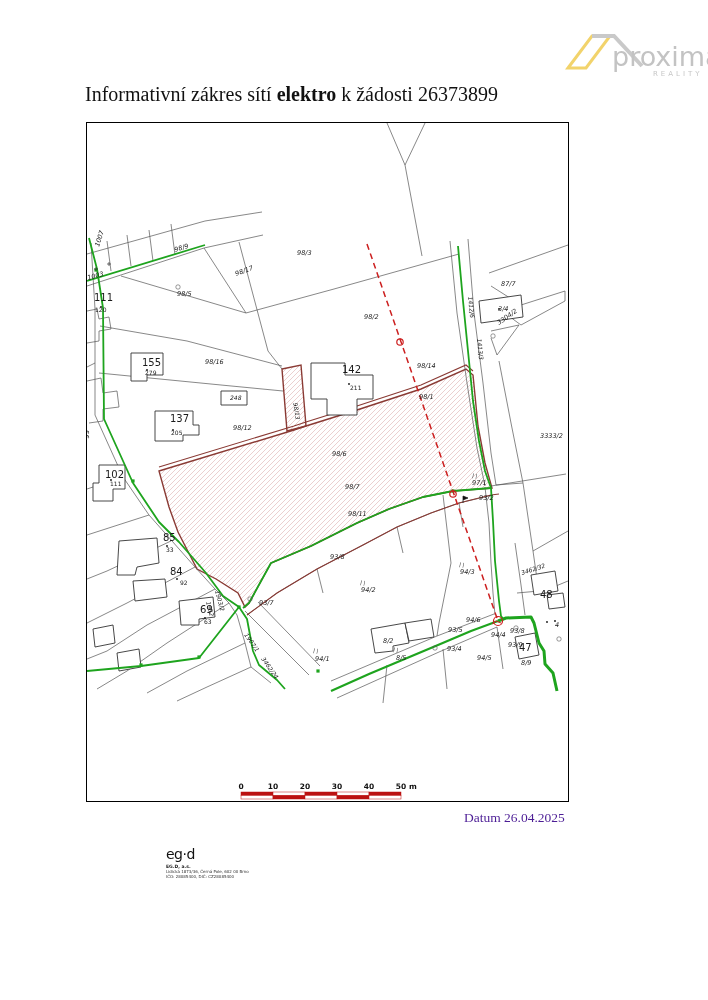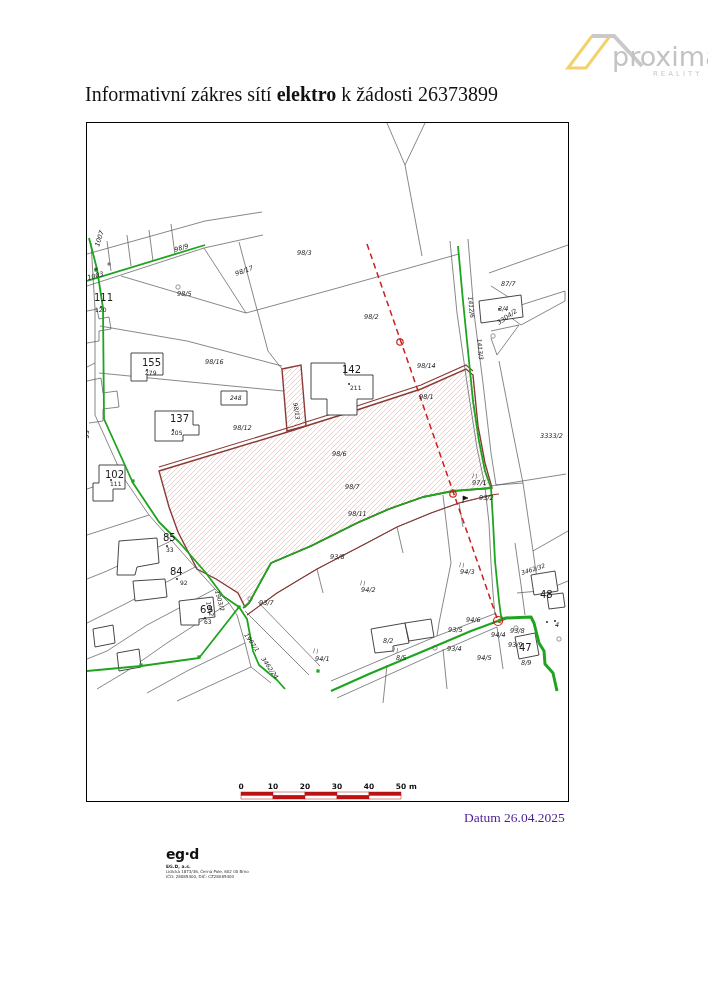--- a/index.html
+++ b/index.html
@@ -5,21 +5,21 @@
   html,body{margin:0;padding:0;background:#fff;}
   #page{position:relative;width:708px;height:1000px;background:#ffffff;overflow:hidden;
         font-family:"Liberation Serif",serif;}
   #logo{position:absolute;left:558px;top:20px;width:150px;height:60px;}
   #title{position:absolute;left:85px;top:83px;font-size:20px;color:#111;white-space:nowrap;}
   #title b{font-weight:bold;}
   #map-wrap{position:absolute;left:86px;top:122px;width:481px;height:678px;border:1.6px solid #000;background:#fff;}
   #map-svg{display:block;width:481px;height:678px;}
   #datum{position:absolute;left:464px;top:810px;font-size:13.5px;color:#4c1d95;}
   #provider{position:absolute;left:166px;top:848px;color:#111;font-family:"DejaVu Sans",sans-serif;}
-  #provider .lg{font-weight:bold;font-size:14px;letter-spacing:-0.5px;line-height:13px;}
+  #provider .lg{font-weight:normal;font-size:14px;letter-spacing:-0.5px;line-height:13px;}
   #provider .l1{font-size:4.5px;font-weight:bold;margin-top:3px;color:#222;}
   #provider .l2,#provider .l3{font-size:4px;color:#333;line-height:5px;}
 </style>
 </head>
 <body>
 
 <div id="page">
 
   <div id="logo">
     <svg width="150" height="60" viewBox="0 0 150 60">

